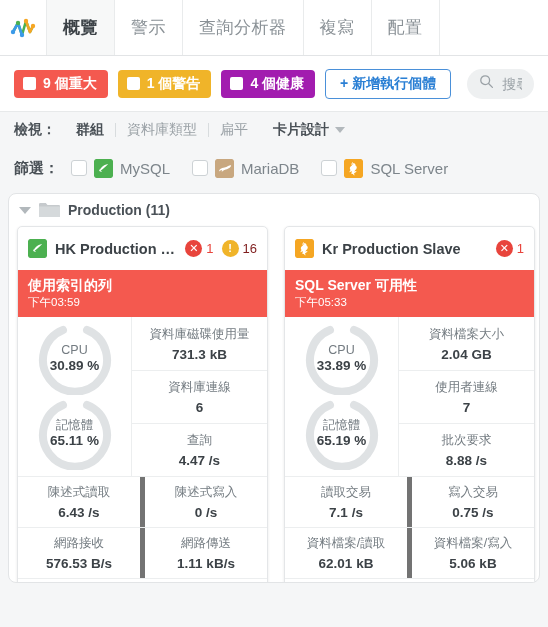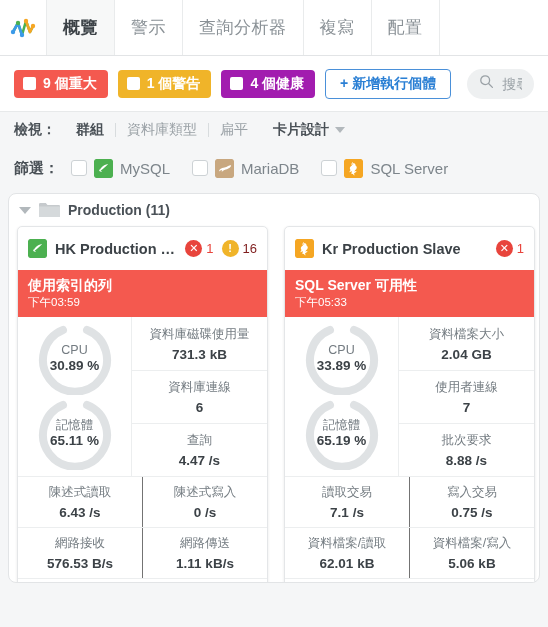--- a/index.html
+++ b/index.html
@@ -259,21 +259,21 @@
     gap: 4px;
     padding: 7px 4px;
     border-bottom: 1px solid #eceeef;
     min-width: 0;
   }
   .statcell:last-child { border-bottom: none; }
   .s-lbl { font-size: 12.5px; color: #737b81; text-align: center; white-space: nowrap; }
   .s-val { font-size: 13.5px; color: #3c4247; font-weight: bold; text-align: center; white-space: nowrap; }
 
   .row2 { display: flex; border-top: 1px solid #eceeef; }
-  .row2 .statcell { border-bottom: none; border-right: 1px solid #737373; width: 50%; }
+  .row2 .statcell { border-bottom: none; border-right: 5px solid #737373; width: 50%; }
   .row2 .statcell:last-child { border-right: none; }
 
   .card-foot {
     height: 31px;
     border-top: 1px solid #eceeef;
     display: flex; align-items: center; justify-content: space-between;
     padding: 0 10px;
   }
 </style>
 </head>

